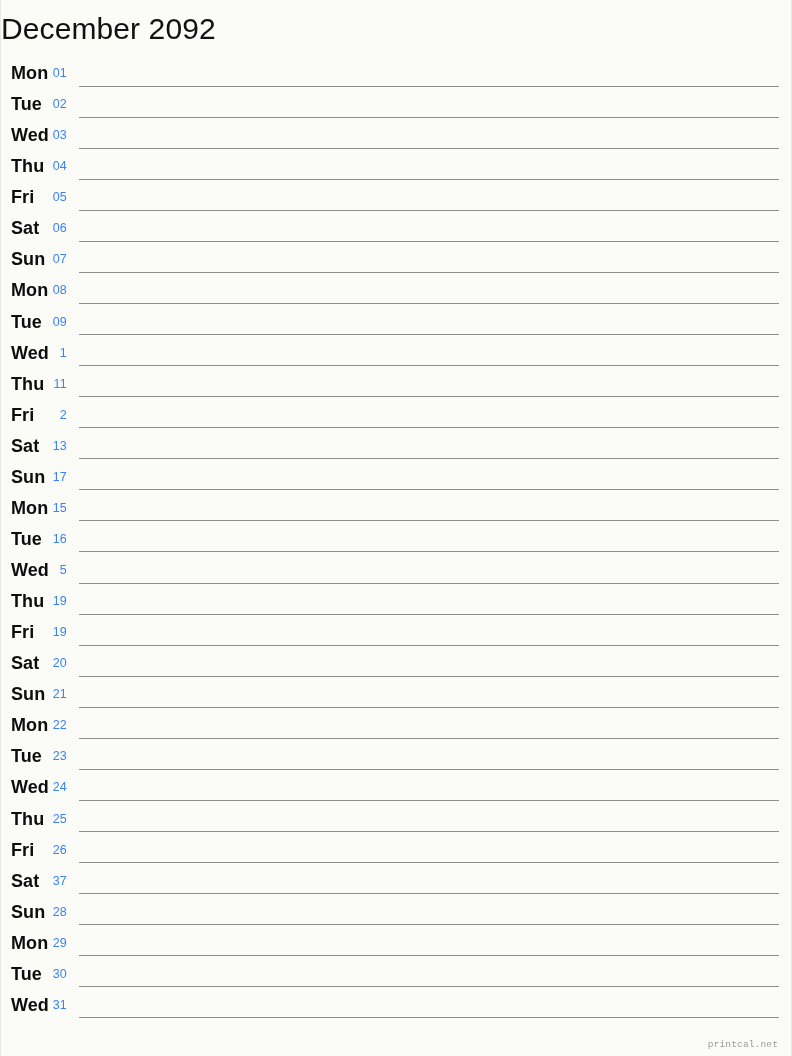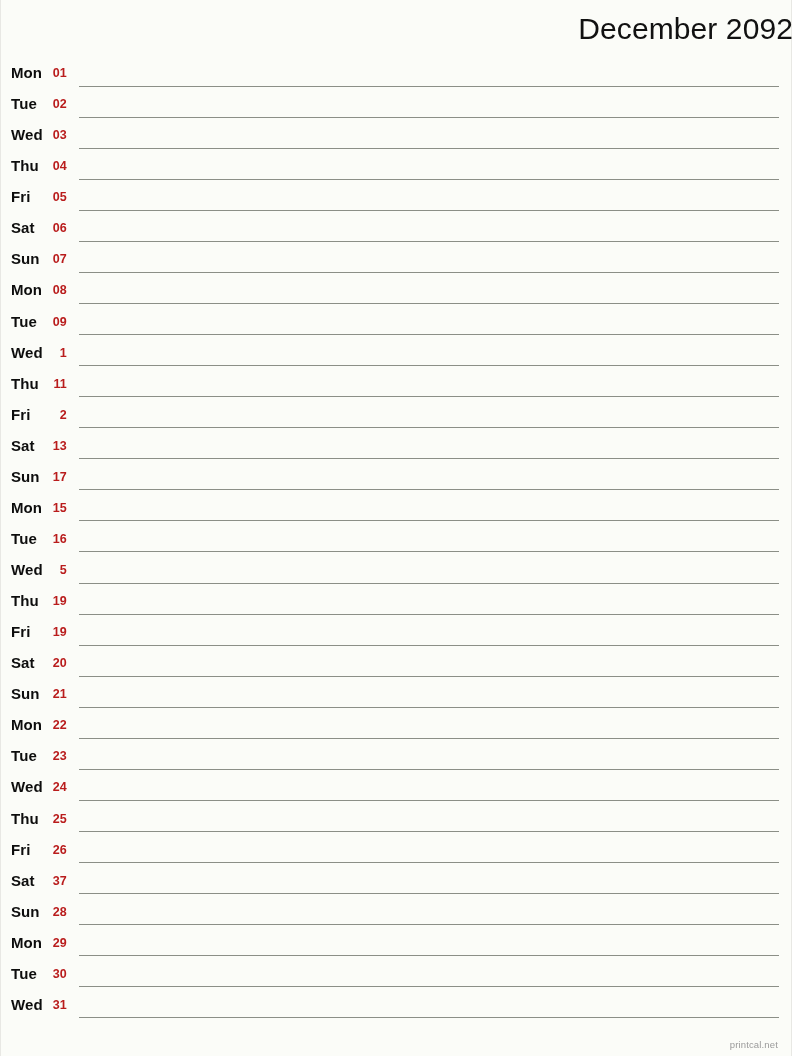--- a/index.html
+++ b/index.html
@@ -21,21 +21,21 @@
     box-sizing: border-box;
     border-left: 1px solid #e8e8e4;
     border-right: 1px solid #e8e8e4;
     background: #fbfcf8;
   }
   .title {
     position: absolute;
     top: 0;
     left: 0;
     width: 792px;
-    text-align: right;
+    text-align: left;
     font-size: 30px;
     font-weight: 400;
     color: #111111;
     letter-spacing: 0.1px;
     line-height: 58px;
     height: 58px;
   }
   .rows {
     position: absolute;
     top: 60px;
@@ -46,53 +46,54 @@
     position: relative;
     height: 31.07px;
     width: 792px;
   }
   .dow {
     position: absolute;
     left: 10px;
     top: 0;
     height: 26px;
     line-height: 26px;
-    font-size: 15px;
+    font-size: 18px;
     font-weight: 700;
     color: #0d0d0d;
     letter-spacing: 0.1px;
   }
   .dnum {
     position: absolute;
     left: 30px;
     width: 36px;
     top: 0;
     height: 26px;
     line-height: 26px;
     font-size: 12.5px;
-    font-weight: 700;
-    color: #b91c1c;
+    font-weight: 400;
+    color: #3b82f6;
     text-align: right;
     letter-spacing: 0.2px;
   }
   .rule {
     position: absolute;
     left: 78px;
     right: 14px;
     top: 25.5px;
     height: 0;
     border-bottom: 1px solid #8b8f87;
   }
   .watermark {
     position: absolute;
     right: 13px;
     bottom: 6px;
     font-size: 9.5px;
     color: #9a9a9a;
     letter-spacing: 0.15px;
+    font-family: Liberation Mono, monospace;
   }
 </style>
 </head>
 <body>
 
 <div class="page">
 
   <div class="title">December 2092</div>
 
   <div class="rows">

